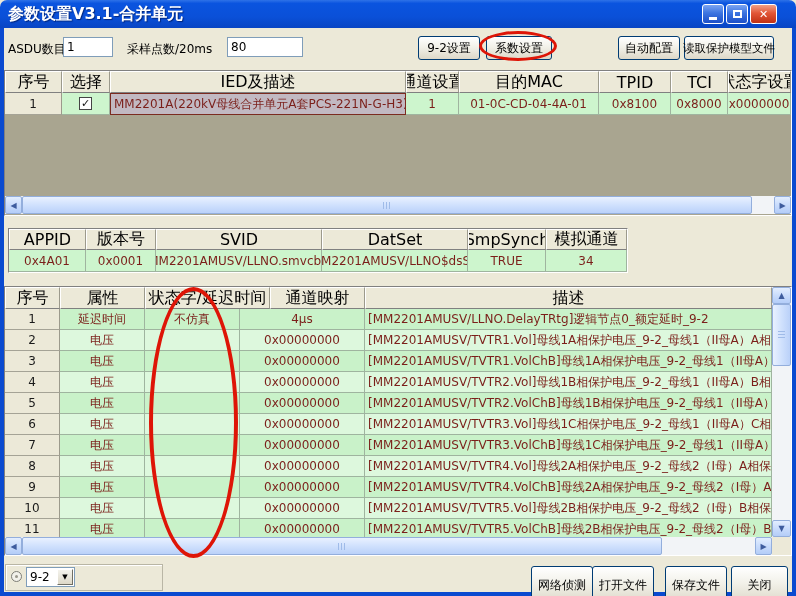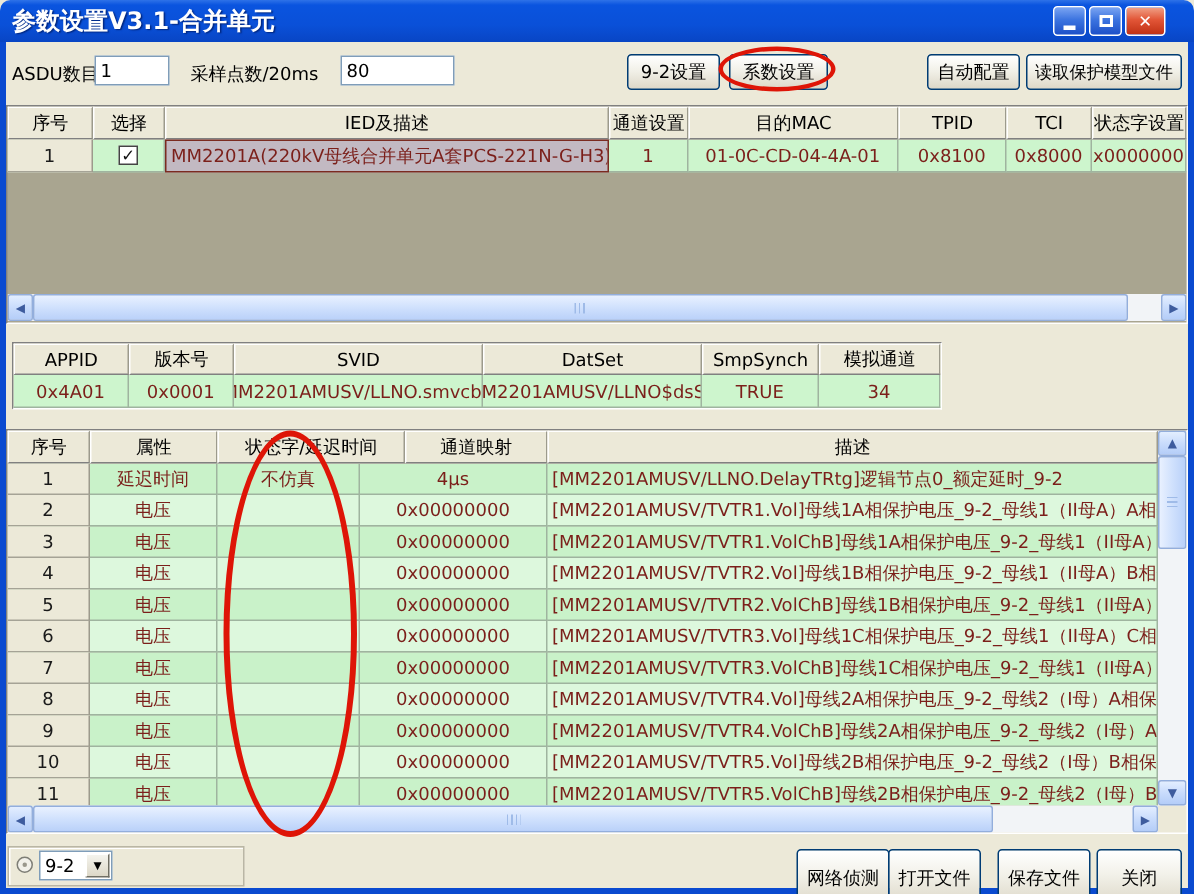--- a/index.html
+++ b/index.html
@@ -30,21 +30,21 @@
     padding:0 3px; font-family:"DejaVu Sans",sans-serif; color:#000; }
   .btn { position:absolute; height:24px; border:1px solid #003C74; border-radius:3px; font-size:12px;
     background:linear-gradient(180deg,#FFFFFF 0%,#F2F1E9 45%,#DDD8C8 100%); color:#000;
     display:flex; align-items:center; justify-content:center; white-space:nowrap; cursor:pointer; padding:0 2px; }
 
   
   .panel { position:absolute; border:1px solid; border-color:#808080 #FFFFFF #FFFFFF #808080; background:#A9A590; overflow:hidden; }
   .hrow { display:flex; }
   .hcell { background:#ECE9D8; border-top:1px solid #FFFFFF; border-left:1px solid #FFFFFF;
     border-right:1px solid #9C9A8C; border-bottom:1px solid #808080;
-    font-size:12px; color:#000; display:flex; align-items:center; justify-content:center;
+    font-size:16px; color:#000; display:flex; align-items:center; justify-content:center;
     white-space:nowrap; overflow:hidden; flex-shrink:0; }
   .drow { display:flex; }
   .dcell { font-size:12px; color:#7B1F1A; display:flex; align-items:center; justify-content:center;
     border-right:1px solid #9FB49F; border-bottom:1px solid #9FB49F; white-space:nowrap; overflow:hidden; flex-shrink:0; }
   .dcell.idx { background:#ECE9D8; color:#1A1A1A; border-right:1px solid #9C9A8C; border-bottom:1px solid #A5A396; }
   .grow1 { flex:1 1 auto !important; min-width:0; }
 
   
   #t1 { left:4px; top:70px; width:788px; height:146px; }
   #t1 .hrow, #t1 .drow { height:22px; }
@@ -132,21 +132,21 @@
   <div class="edge r"></div>
   <div class="edge b"></div>
 
   <span class="lbl" style="left:8px;top:41px;">ASDU数目</span>
   <input class="txt" style="left: 63px; top: 37px; width: 50px;" value="1">
   <span class="lbl" style="left:127px;top:41px;">采样点数/20ms</span>
   <input class="txt" style="left: 227px; top: 37px; width: 76px;" value="80">
   <div class="btn" style="left:418px;top:36px;width:62px;">9-2设置</div>
   <div class="btn" style="left:486px;top:36px;width:66px;text-align:center;">系数设置</div>
   <div class="btn" style="left:618px;top:36px;width:62px;">自动配置</div>
-  <div class="btn" style="left:684px;top:36px;width:104px;font-size:11.5px;">读取保护模型文件</div>
+  <div class="btn" style="left:684px;top:36px;width:90px;font-size:11.5px;">读取保护模型文件</div>
 
   <div class="panel" id="t1">
     <div class="hrow">
       <div class="hcell t1c0">序号</div>
       <div class="hcell t1c1">选择</div>
       <div class="hcell t1c2">IED及描述</div>
       <div class="hcell t1c3">通道设置</div>
       <div class="hcell t1c4">目的MAC</div>
       <div class="hcell t1c5">TPID</div>
       <div class="hcell t1c6">TCI</div>

